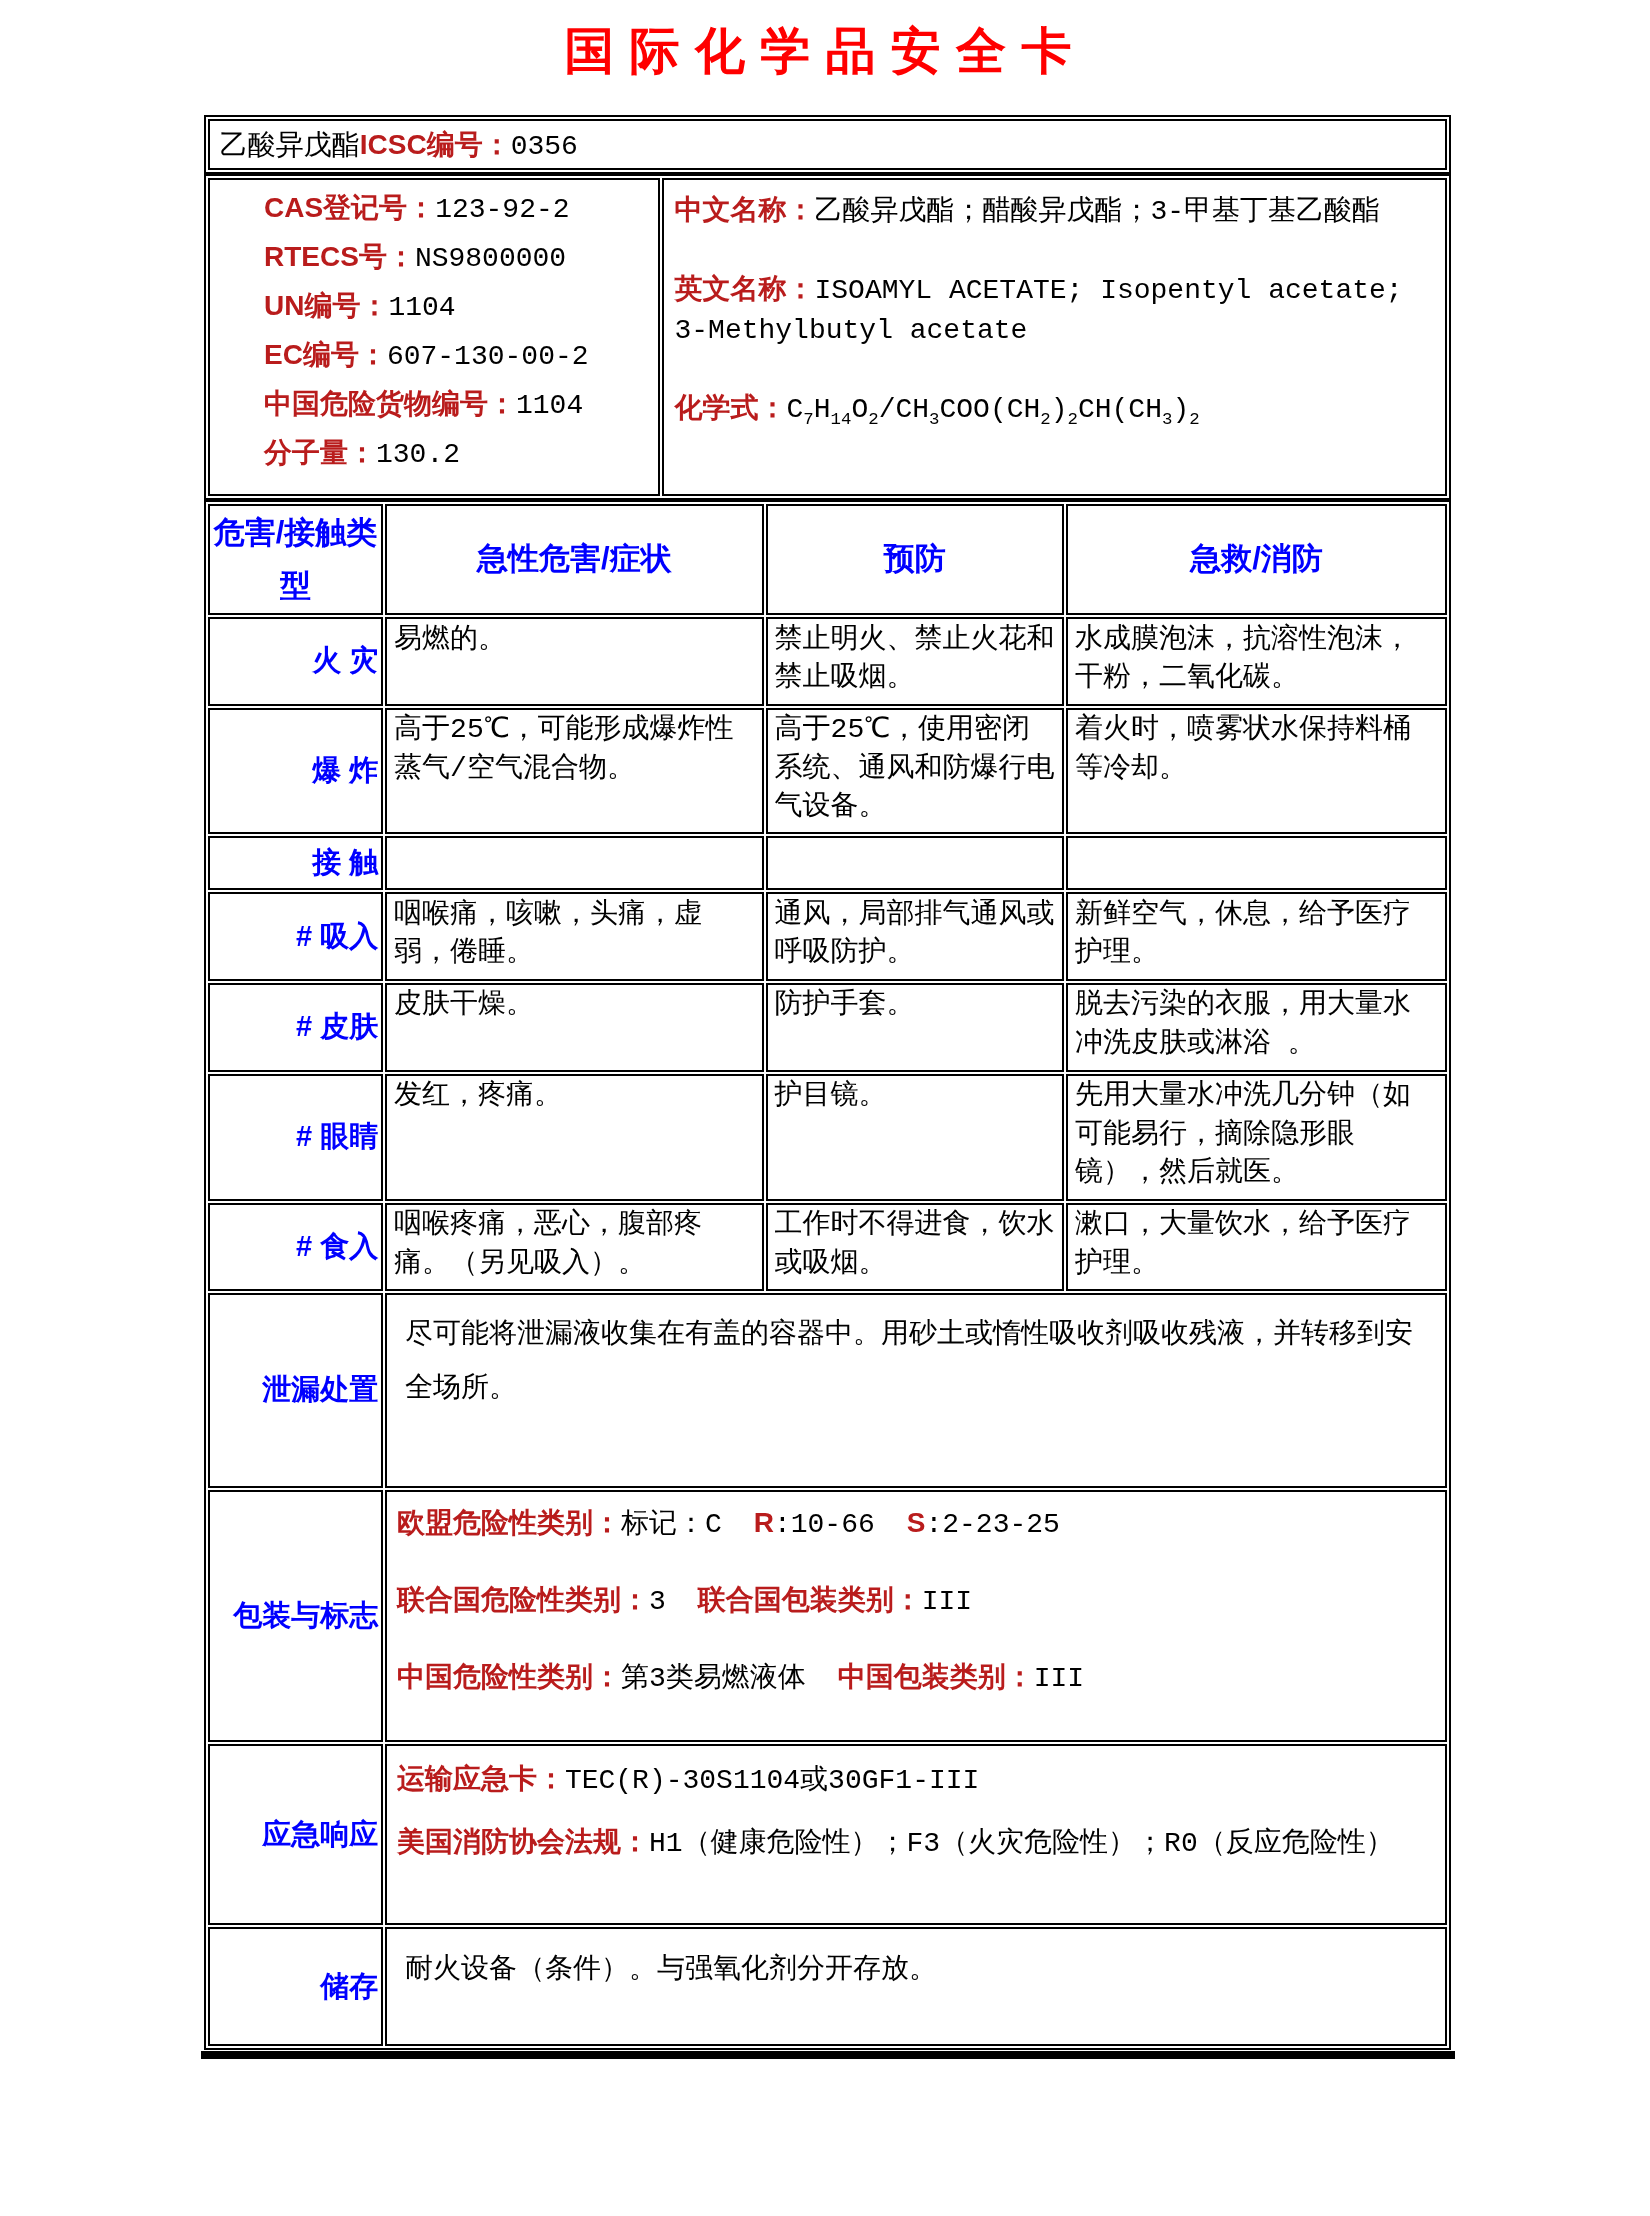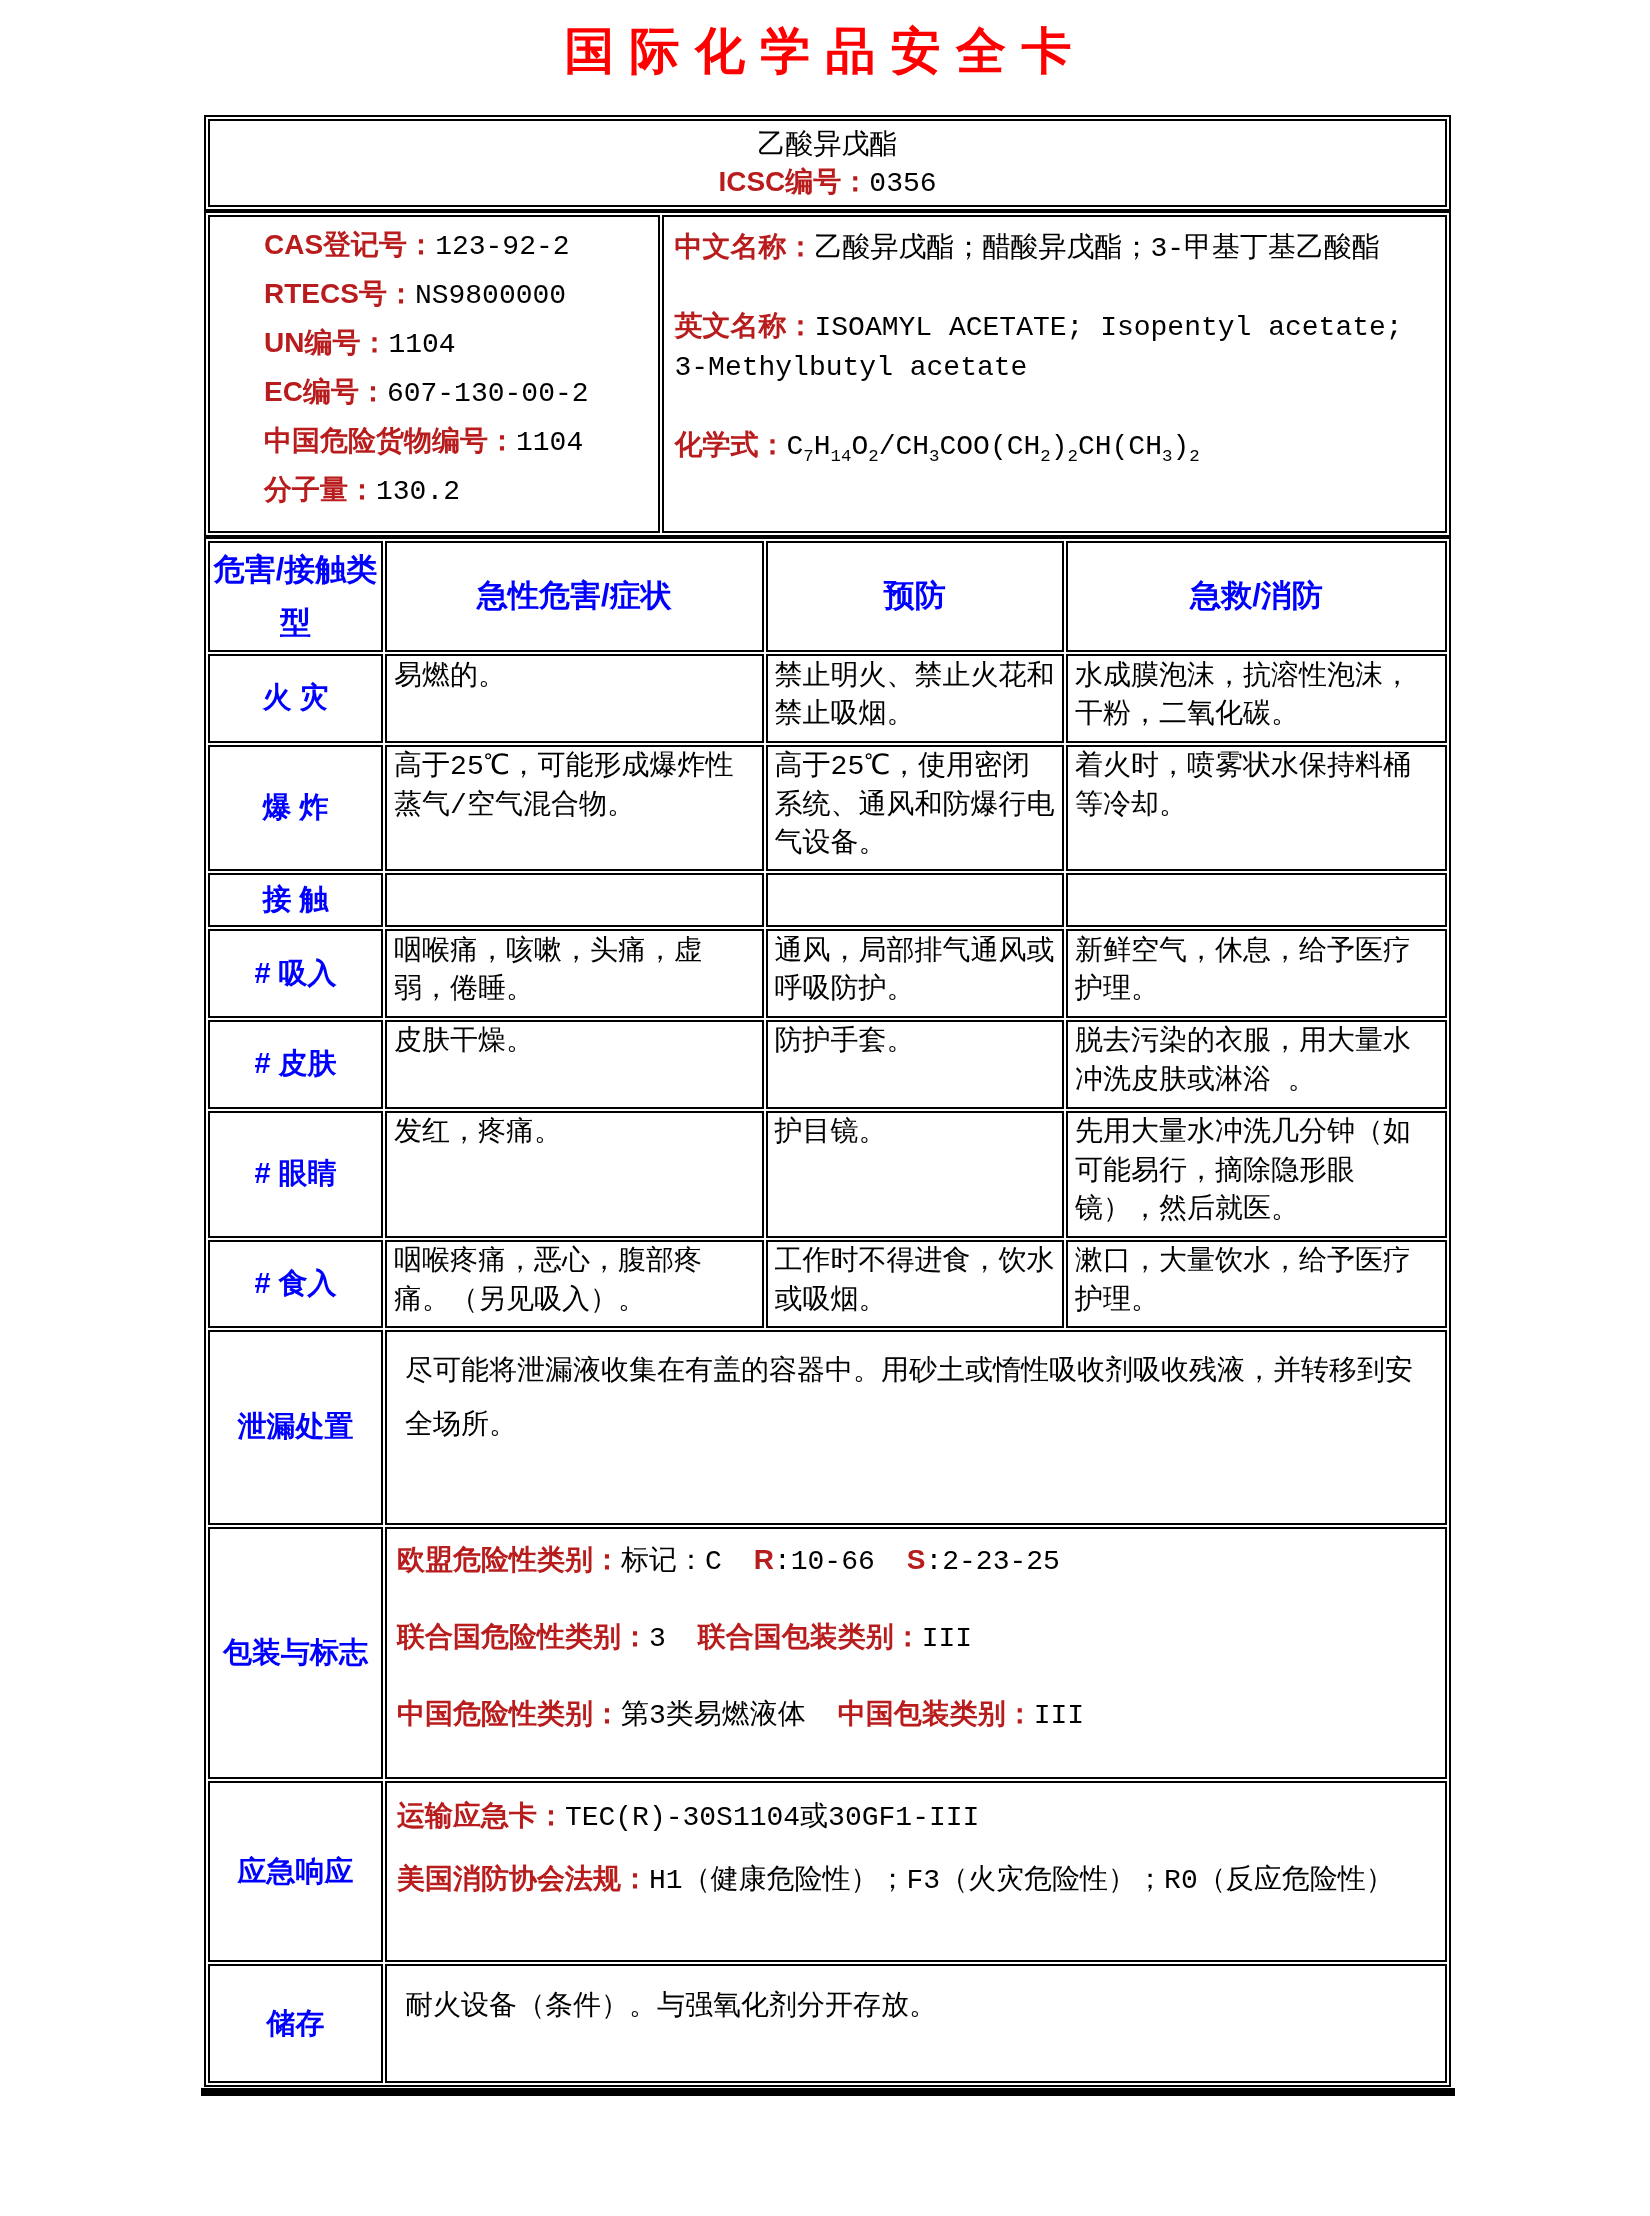--- a/index.html
+++ b/index.html
@@ -30,21 +30,21 @@
   }
   table.tbl td, table.tbl th{border:2.1px solid #000;background:#fff;overflow:hidden;}
   .lbl{
     color:#b91c1c;
     font-family:"Liberation Sans","DejaVu Sans",sans-serif;
     font-weight:bold;
   }
   .val{color:#000;}
   
   .r-name td{height:39px;vertical-align:middle;padding:4.2px 9.8px;}
-  .name-flex{display:flex;justify-content:flex-start;align-items:center;flex-direction:column;}
+  .name-flex{display:flex;justify-content:flex-start;align-items:center;}
   
   .r-reg td{height:273px;vertical-align:top;padding:9.8px 11px;}
   .id-line{line-height:1.25;margin-bottom:12px;white-space:nowrap;margin-left:43px;}
   .names-cell p{margin:0 0 36px 0;line-height:1.45;}
   .names-cell p.last{margin-bottom:0;}
   sub{font-size:62%;line-height:0;}
   
   .r-head th{
     height:89px;
     color:#0000FF;
@@ -53,21 +53,21 @@
     font-size:31px;
     text-align:center;
     vertical-align:middle;
     line-height:1.7;
   }
   .type-cell{
     color:#0000FF;
     font-family:"Liberation Sans","DejaVu Sans",sans-serif;
     font-weight:bold;
     font-size:29px;
-    text-align:center;
+    text-align:right;
     vertical-align:middle;
     padding:2.8px;
   }
   .body-cell{
     vertical-align:top;
     text-align:left;
     padding:1.4px 7px 5.6px 7px;
     line-height:1.38;
   }
   .r1 td{height:70px;} .r2 td{height:105px;} .r3 td{height:43px;}

